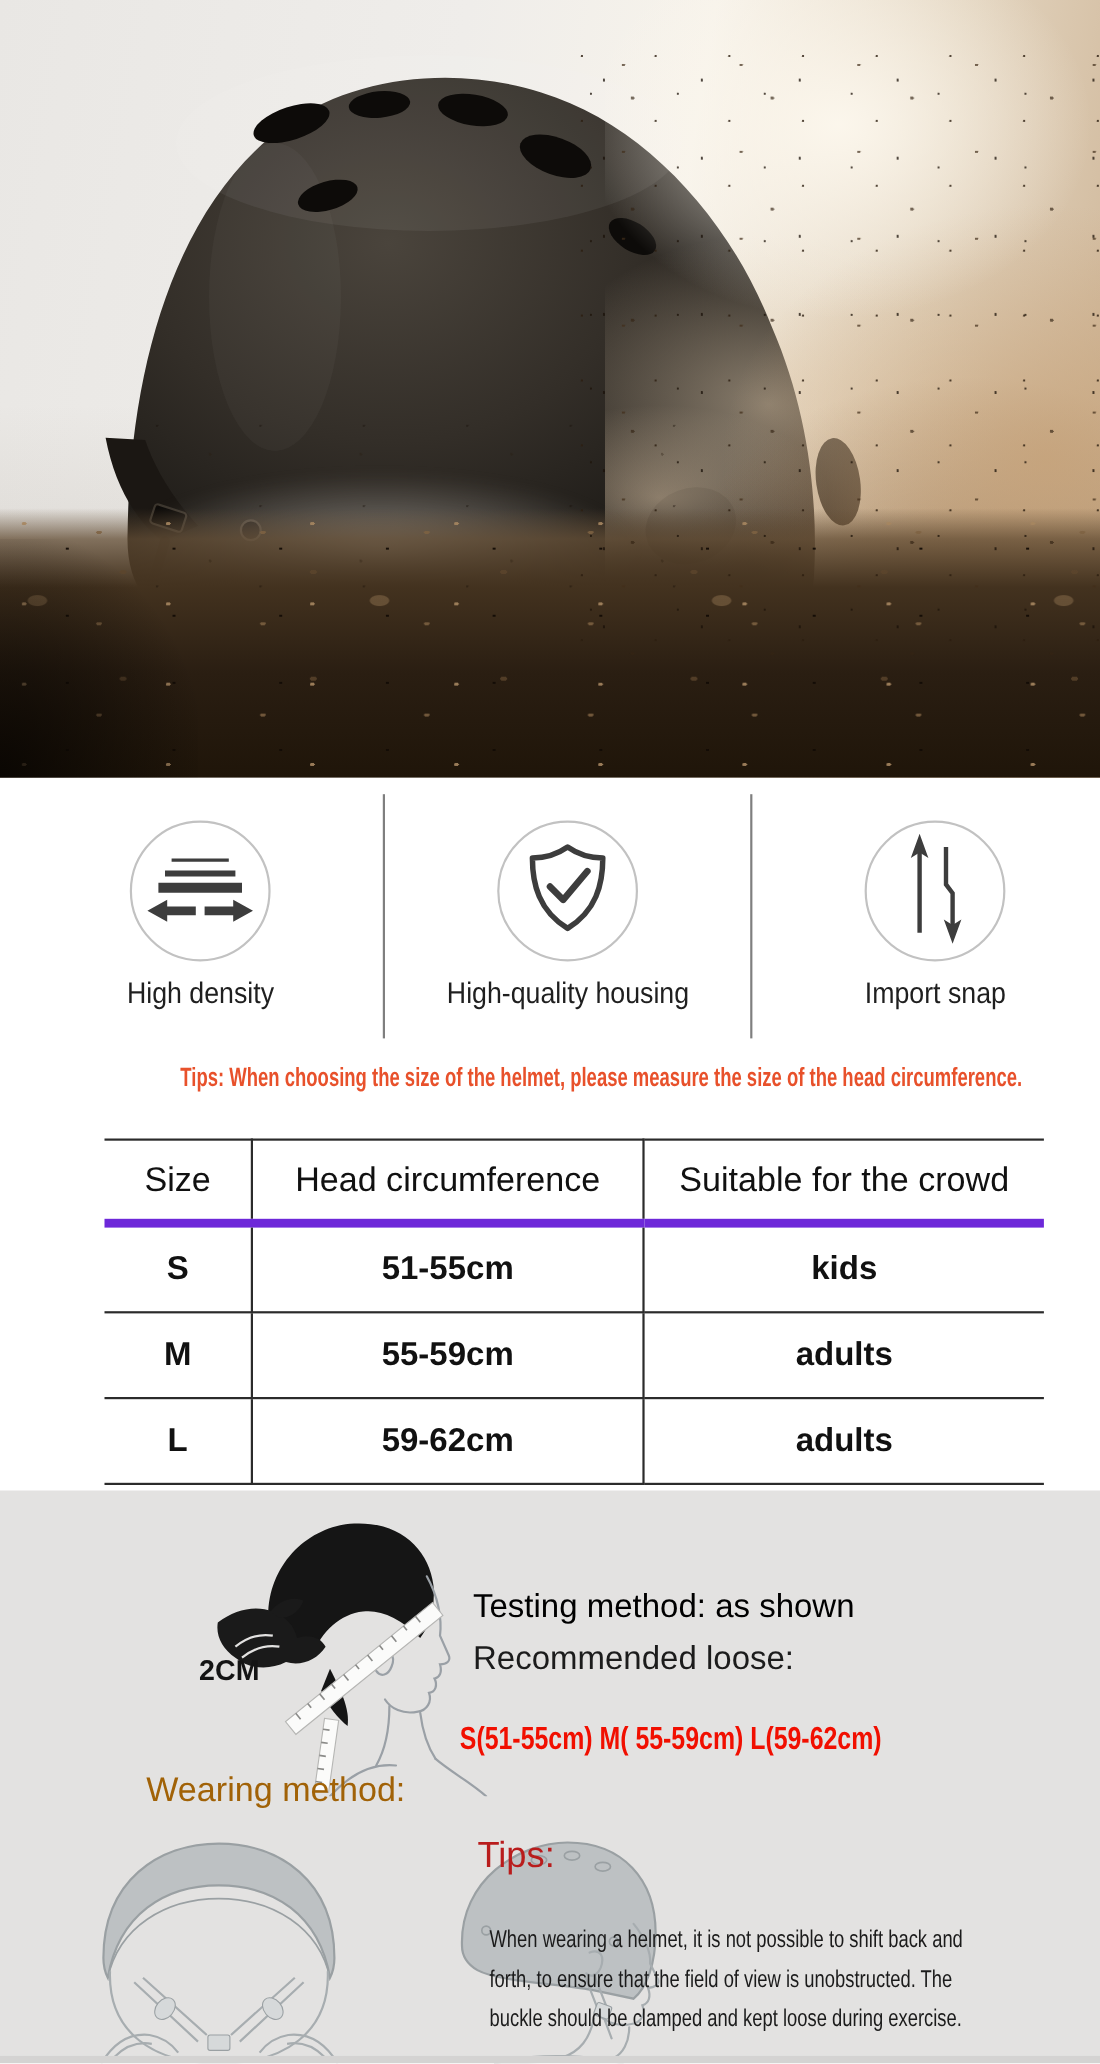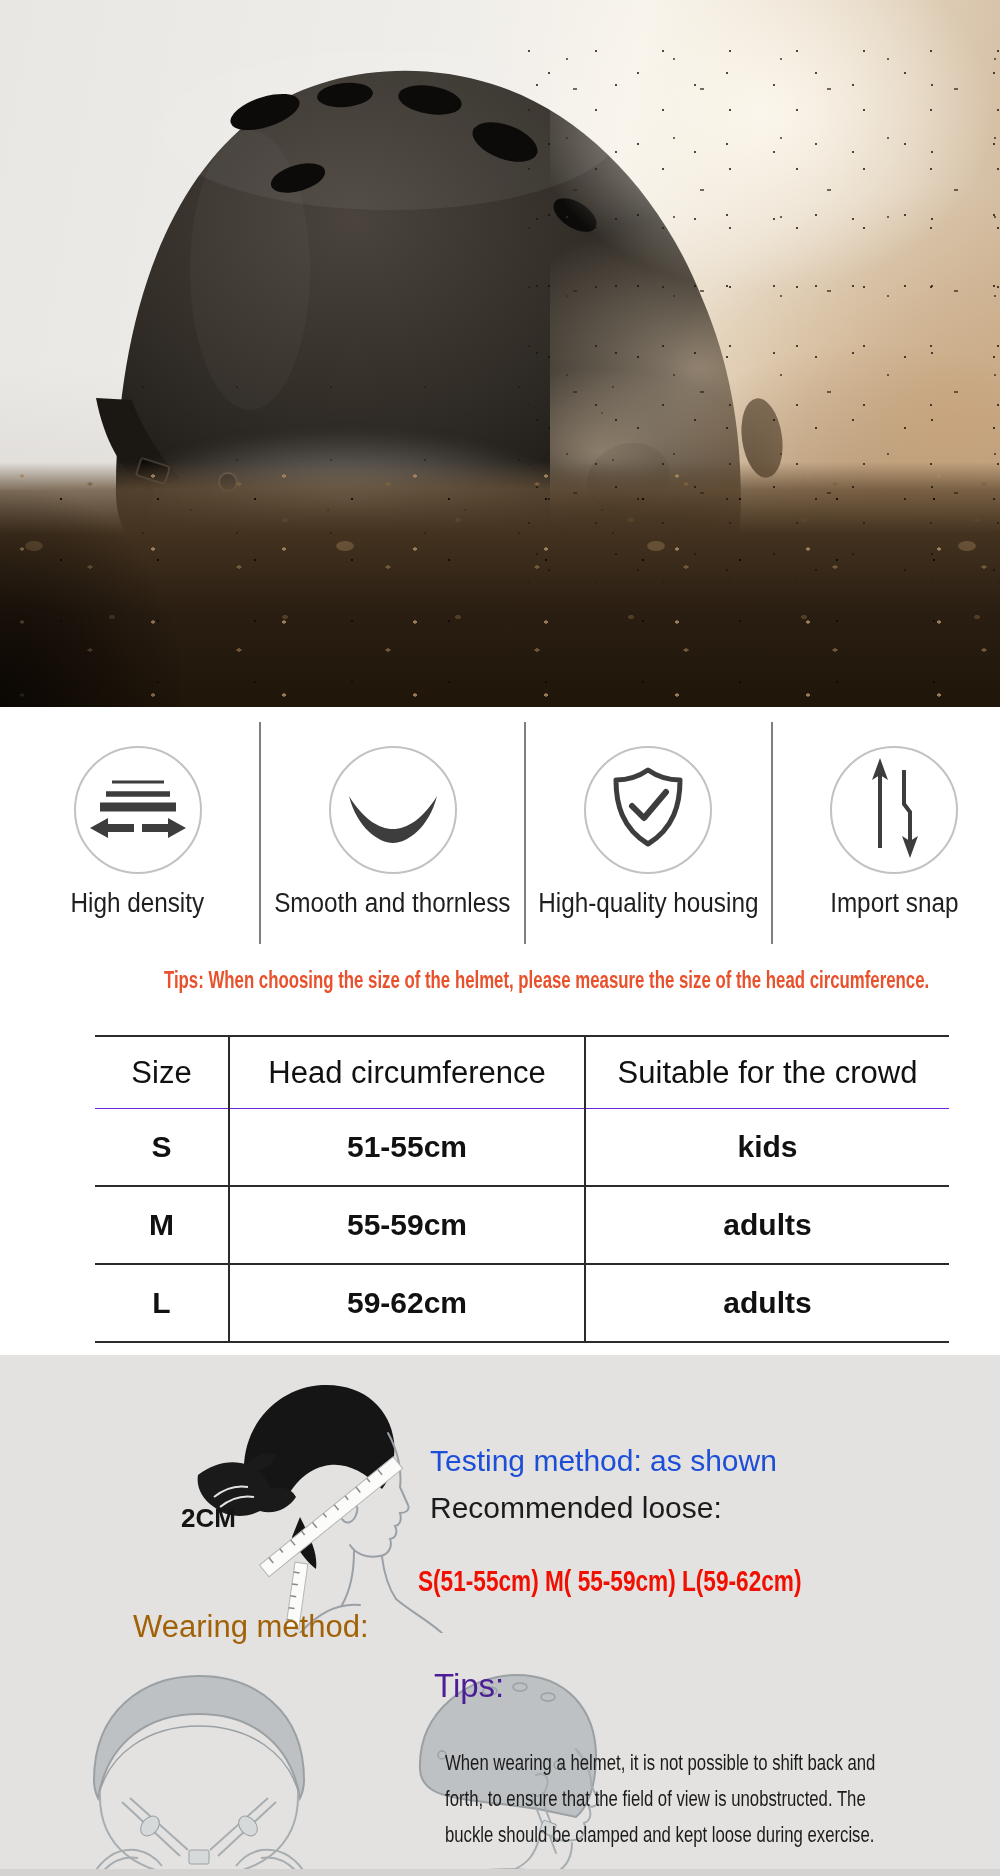--- a/index.html
+++ b/index.html
@@ -56,37 +56,37 @@
     display:inline-block;transform:scaleX(.9);transform-origin:center;letter-spacing:0;}
 
   
   .red-tip{position:absolute;left:0;top:964px;width:1000px;text-align:right;color:#e8512b;
     font-size:24px;font-weight:700;line-height:32px;}
   .red-tip span{display:inline-block;transform:scaleX(.70);transform-origin:center;white-space:nowrap;}
 
   
   .size-table{position:absolute;left:95px;top:1035px;width:850px;border-collapse:collapse;table-layout:fixed;}
   .size-table th,.size-table td{text-align:center;vertical-align:middle;padding:0;color:#111;}
-  .size-table th{height:71px;font-size:31px;font-weight:400;border-top:2px solid #2b2b2b;border-bottom:1px solid #6d28d9;}
+  .size-table th{height:71px;font-size:31px;font-weight:400;border-top:2px solid #2b2b2b;border-bottom:8px solid #6d28d9;}
   .size-table td{height:76px;font-size:30px;font-weight:700;border-bottom:2px solid #2b2b2b;}
   .size-table .c1{width:133px;border-right:2px solid #2b2b2b;}
   .size-table .c2{width:354px;border-right:2px solid #2b2b2b;}
   .size-table .c3{width:363px;}
 
   
   .gray-section{position:absolute;left:0;top:1355px;width:1000px;height:521px;background:#e3e2e1;}
   .gray-section::after{content:"";position:absolute;left:0;bottom:0;width:100%;height:7px;background:#d4d3d2;}
   .abs{position:absolute;}
   .offset-label{left:181px;top:148px;font-size:26px;font-weight:700;color:#141414;}
-  .testing-method{left:430px;top:89px;font-size:30px;color:#1d4ed8;}
+  .testing-method{left:430px;top:89px;font-size:30px;color:#000000;}
   .recommended-heading{left:430px;top:136px;font-size:30px;color:#1c1c1c;}
   .recommended-sizes{left:418px;top:210px;font-size:29px;font-weight:700;color:#f10f00;white-space:nowrap;
     transform:scaleX(.78);transform-origin:left center;}
   .wearing-heading{left:133px;top:254px;font-size:31px;color:#a16207;}
-  .tips-heading{left:434px;top:312px;font-size:33px;color:#4c1d95;}
+  .tips-heading{left:434px;top:312px;font-size:33px;color:#b91c1c;}
   .tips-para{left:445px;top:390px;width:545px;}
   .tips-line{font-size:22px;line-height:36px;color:#1b1b1b;white-space:nowrap;
     transform:scaleX(.76);transform-origin:left center;}
 </style>
 </head>
 <body>
 
 <div class="page">
 
   <div class="hero">
@@ -137,27 +137,20 @@
           <line x1="28" y1="63" x2="104" y2="63" stroke-width="9"></line>
         </g>
         <polygon fill="#3d3d3d" points="62,80 36,80 36,74 18,84 36,94 36,88 62,88"></polygon>
         <polygon fill="#3d3d3d" points="70,80 96,80 96,74 114,84 96,94 96,88 70,88"></polygon>
       </svg>
       <span class="feature-label">High density</span>
     </div>
     <div class="feature">
       <svg viewBox="0 0 132 132">
         <circle cx="66" cy="66" r="63" fill="#ffffff" stroke="#c2c2c2" stroke-width="2"></circle>
-        <path d="M22 52 C30 84 52 99 66 99 C80 99 102 84 110 52 C96 75 80 85 66 85 C52 85 36 75 22 52 Z" fill="#3d3d3d"></path>
-      </svg>
-      <span class="feature-label">Smooth and thornless</span>
-    </div>
-    <div class="feature">
-      <svg viewBox="0 0 132 132">
-        <circle cx="66" cy="66" r="63" fill="#ffffff" stroke="#c2c2c2" stroke-width="2"></circle>
         <path d="M66 26 C76 33 88 36 98 36 C98 60 92 84 66 100 C40 84 34 60 34 36 C44 36 56 33 66 26 Z" fill="none" stroke="#3d3d3d" stroke-width="5" stroke-linejoin="round"></path>
         <polyline points="50,62 62,74 84,48" fill="none" stroke="#3d3d3d" stroke-width="6" stroke-linecap="round" stroke-linejoin="round"></polyline>
       </svg>
       <span class="feature-label">High-quality housing</span>
     </div>
     <div class="feature">
       <svg viewBox="0 0 132 132">
         <circle cx="66" cy="66" r="63" fill="#ffffff" stroke="#c2c2c2" stroke-width="2"></circle>
         <line x1="52" y1="30" x2="52" y2="104" stroke="#3d3d3d" stroke-width="4"></line>
         <polygon points="52,14 44,36 52,31 60,36" fill="#3d3d3d"></polygon>

